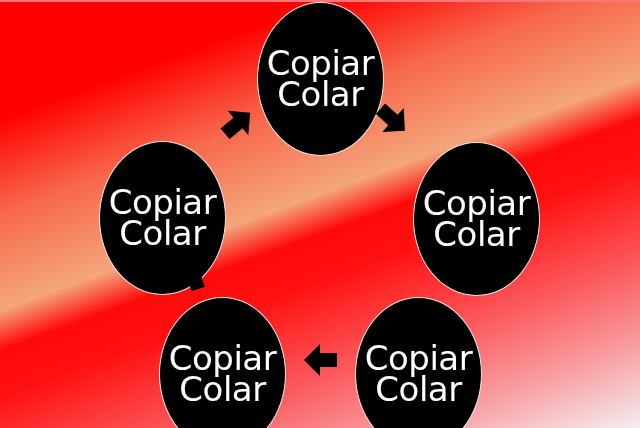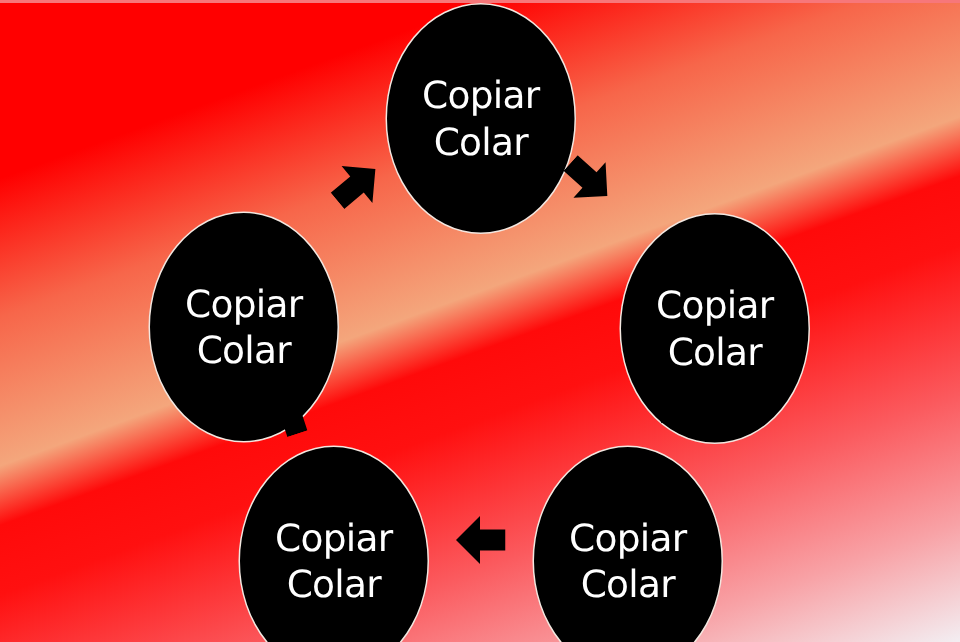--- a/index.html
+++ b/index.html
@@ -12,21 +12,21 @@
       background: linear-gradient(160deg,
         #ff0000 0%, #ff0000 18%, #f7664a 32%, #f4a67c 47%,
         #ff0a0a 53%, #ff1010 60%, #fb5a5e 75%, #f8a2a6 88%, #f3eef2 100%);
     }
     .topline { position:absolute; left:0; top:0; width:640px; height:2px; background:#f7777a; }
     .node {
       position: absolute; width: 127px; height: 154px;
       background: #000; border: 1.5px solid #f3e7e0; border-radius: 50%;
       box-sizing: border-box;
       display: flex; flex-direction: column; align-items: center; justify-content: center;
-      color: #fff; font-size: 25px; line-height: 31px;
+      color: #fff; font-size: 34px; line-height: 31px;
       font-family: "DejaVu Sans", sans-serif; letter-spacing: -0.5px;
     }
     .node span { display: block; }
     .arrow { position: absolute; width: 34px; height: 34px; }
     .arrow svg { width: 34px; height: 34px; display: block; }
   </style>
 </head>
 <body>
 
 <div class="canvas">

